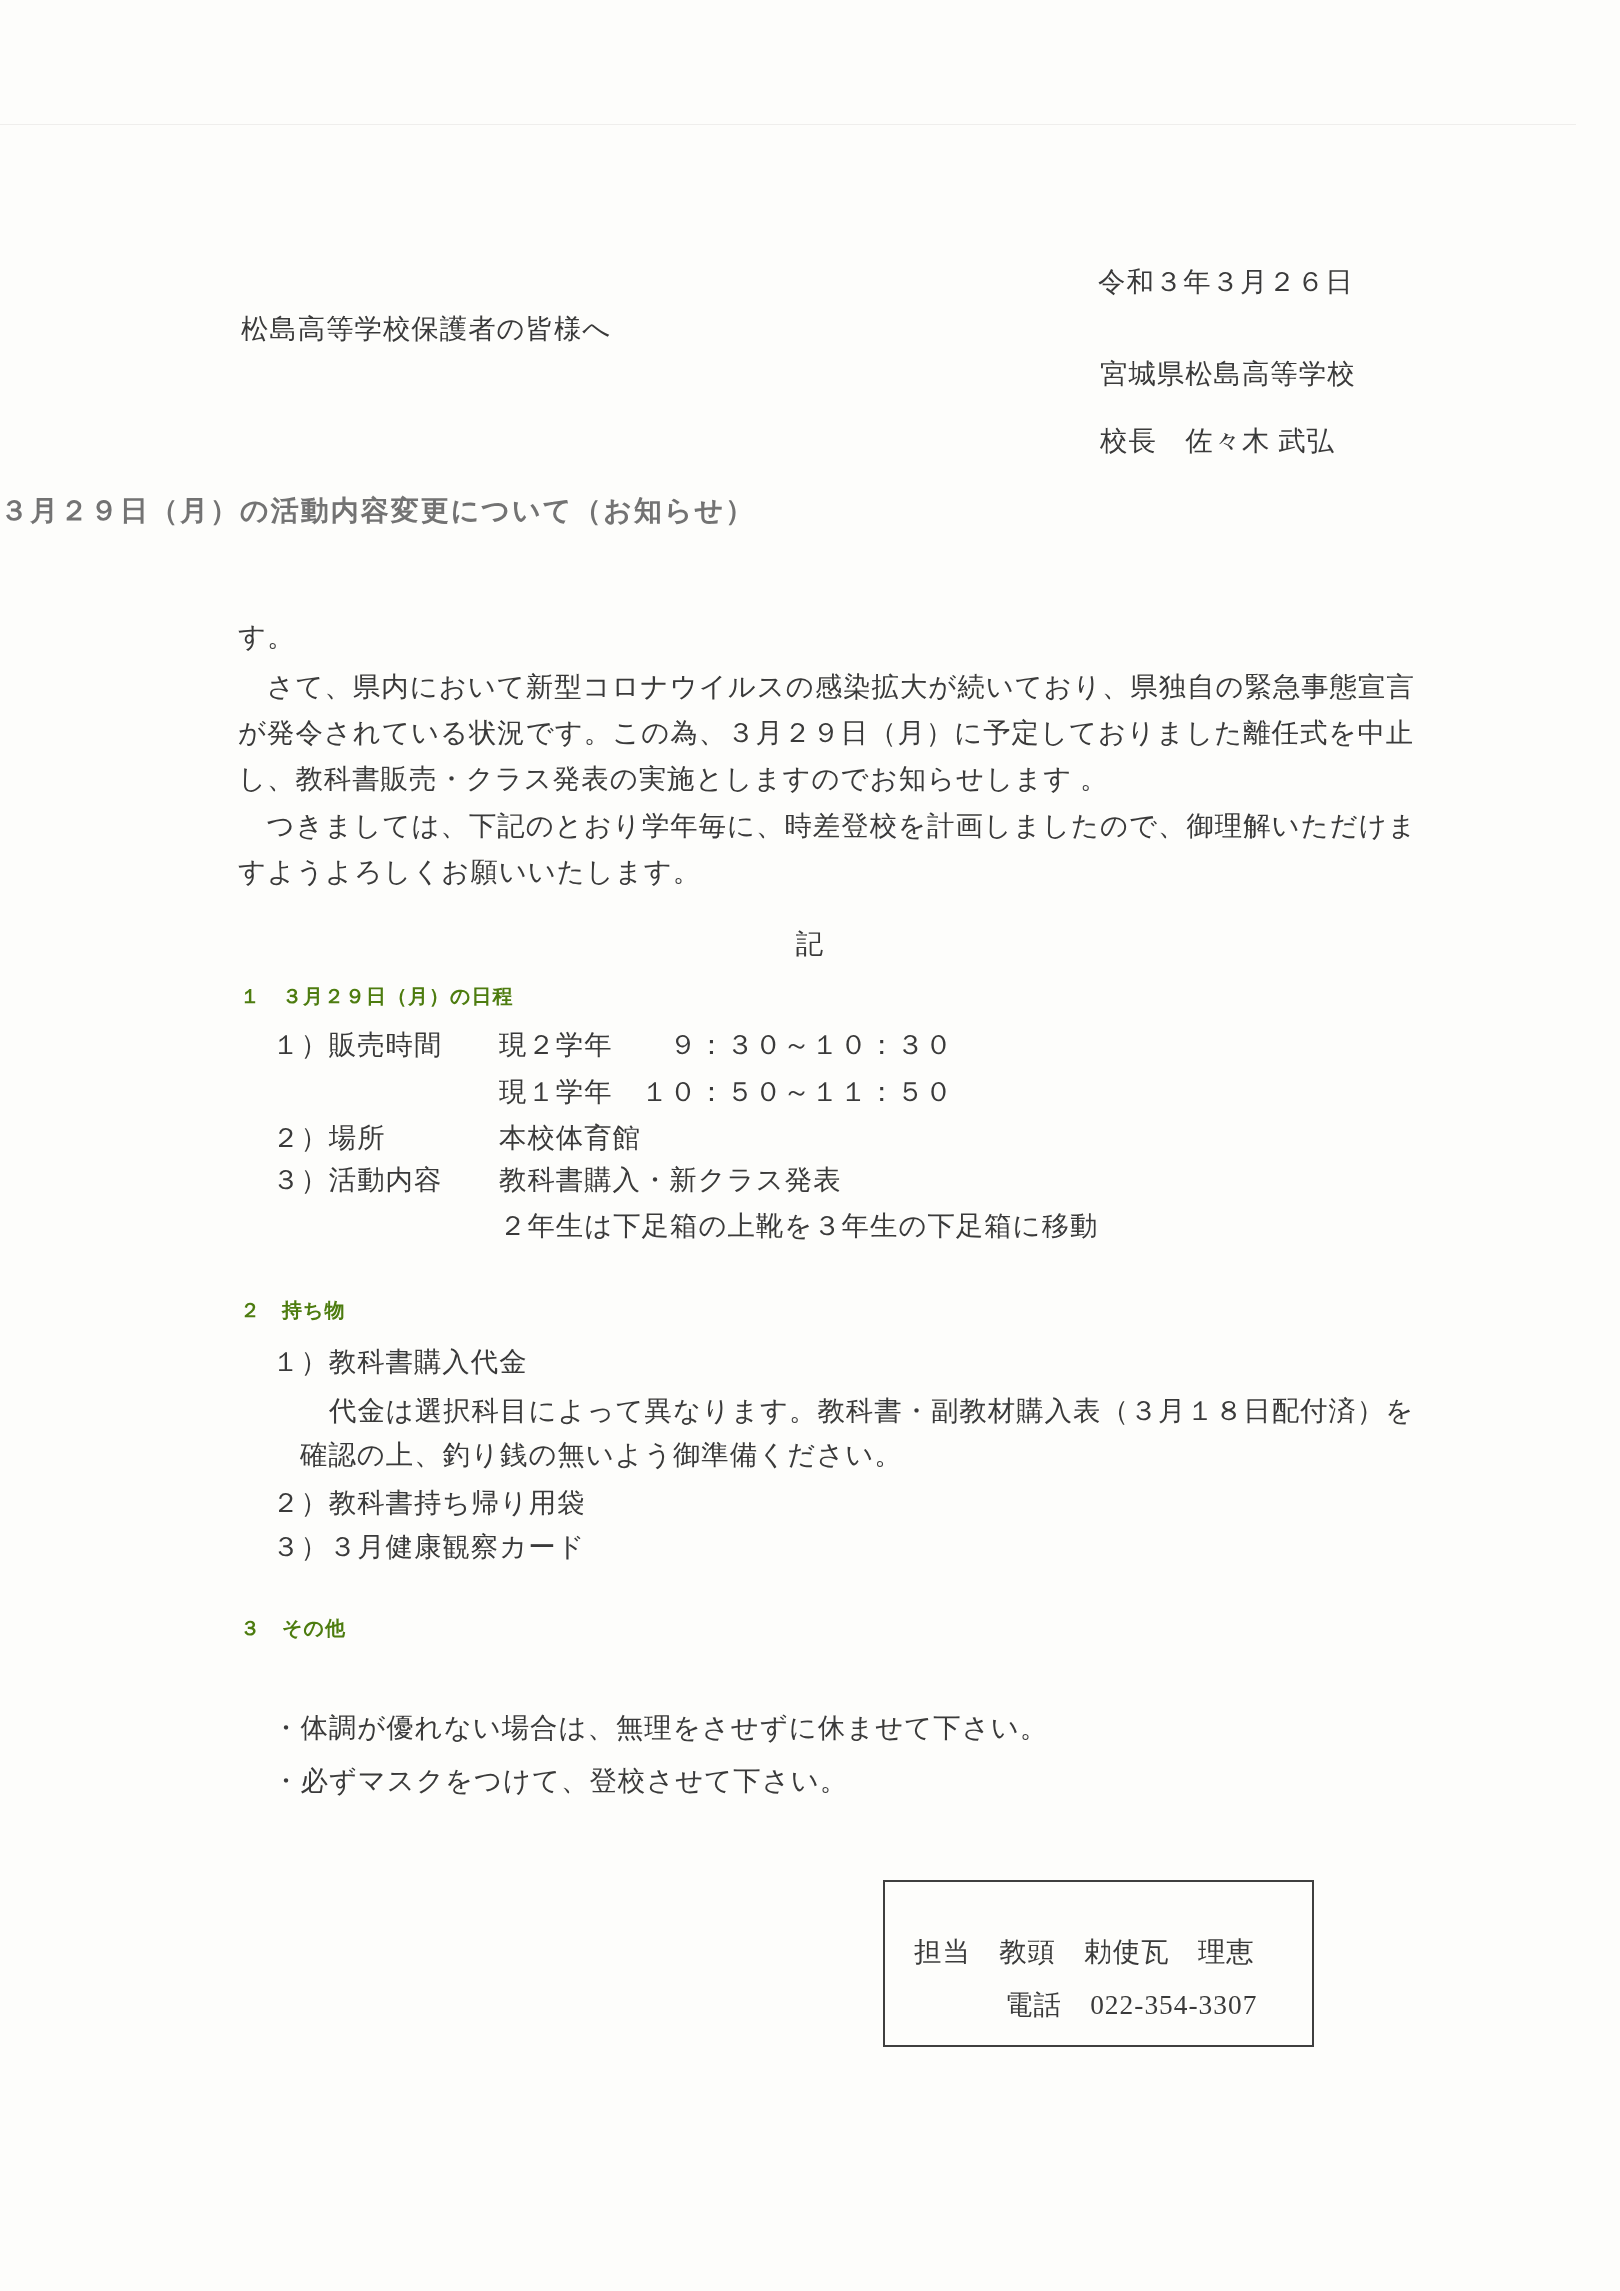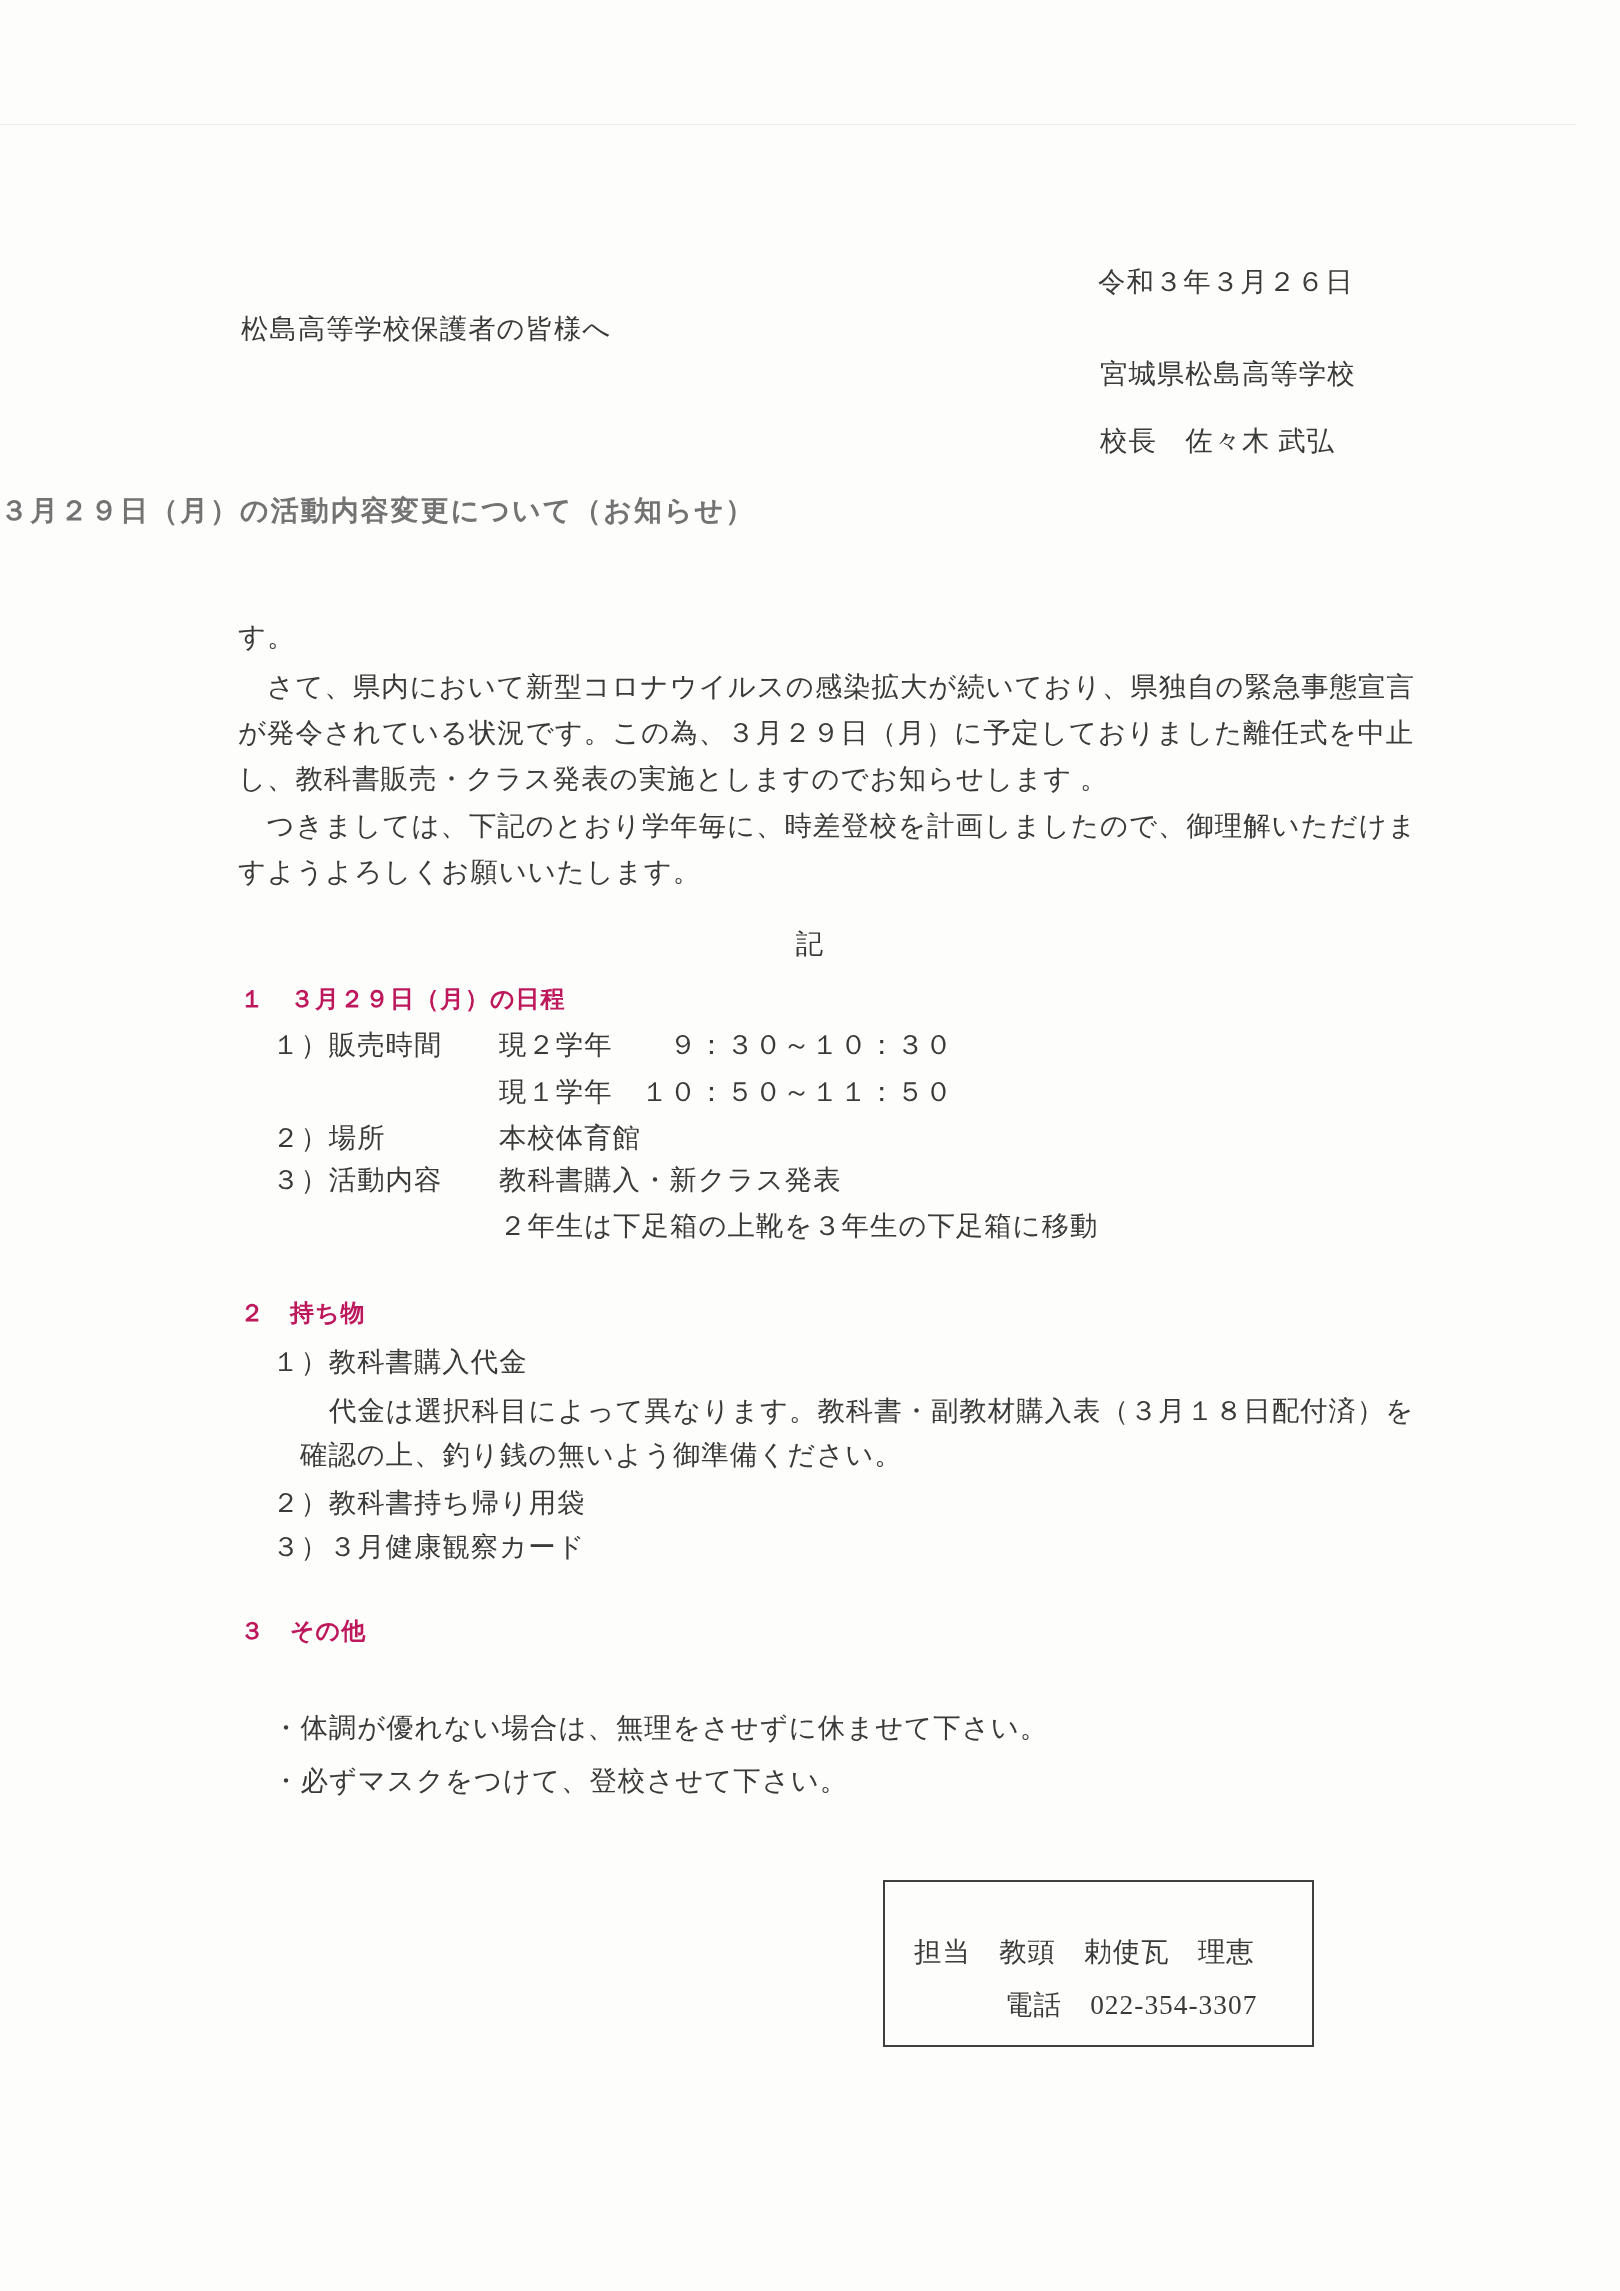--- a/index.html
+++ b/index.html
@@ -20,22 +20,22 @@
   .txt {
     white-space: pre;
     font-size: 27.4px;
     line-height: 1.0;
     color: #3a3a3a;
     letter-spacing: 1px;
   }
   .heading {
     font-family: Liberation Mono, monospace;
     font-weight: bold;
-    color: #be185d;
-    font-size: 24px;
+    color: #4d7c0f;
+    font-size: 20px;
     letter-spacing: 1px;
   }
   .doc-title {
     left: 0;
     width: 1620px;
     font-family: "DejaVu Sans", "Liberation Sans", sans-serif;
     font-weight: bold;
     font-size: 28px;
     color: #737373;
     letter-spacing: 2px;

